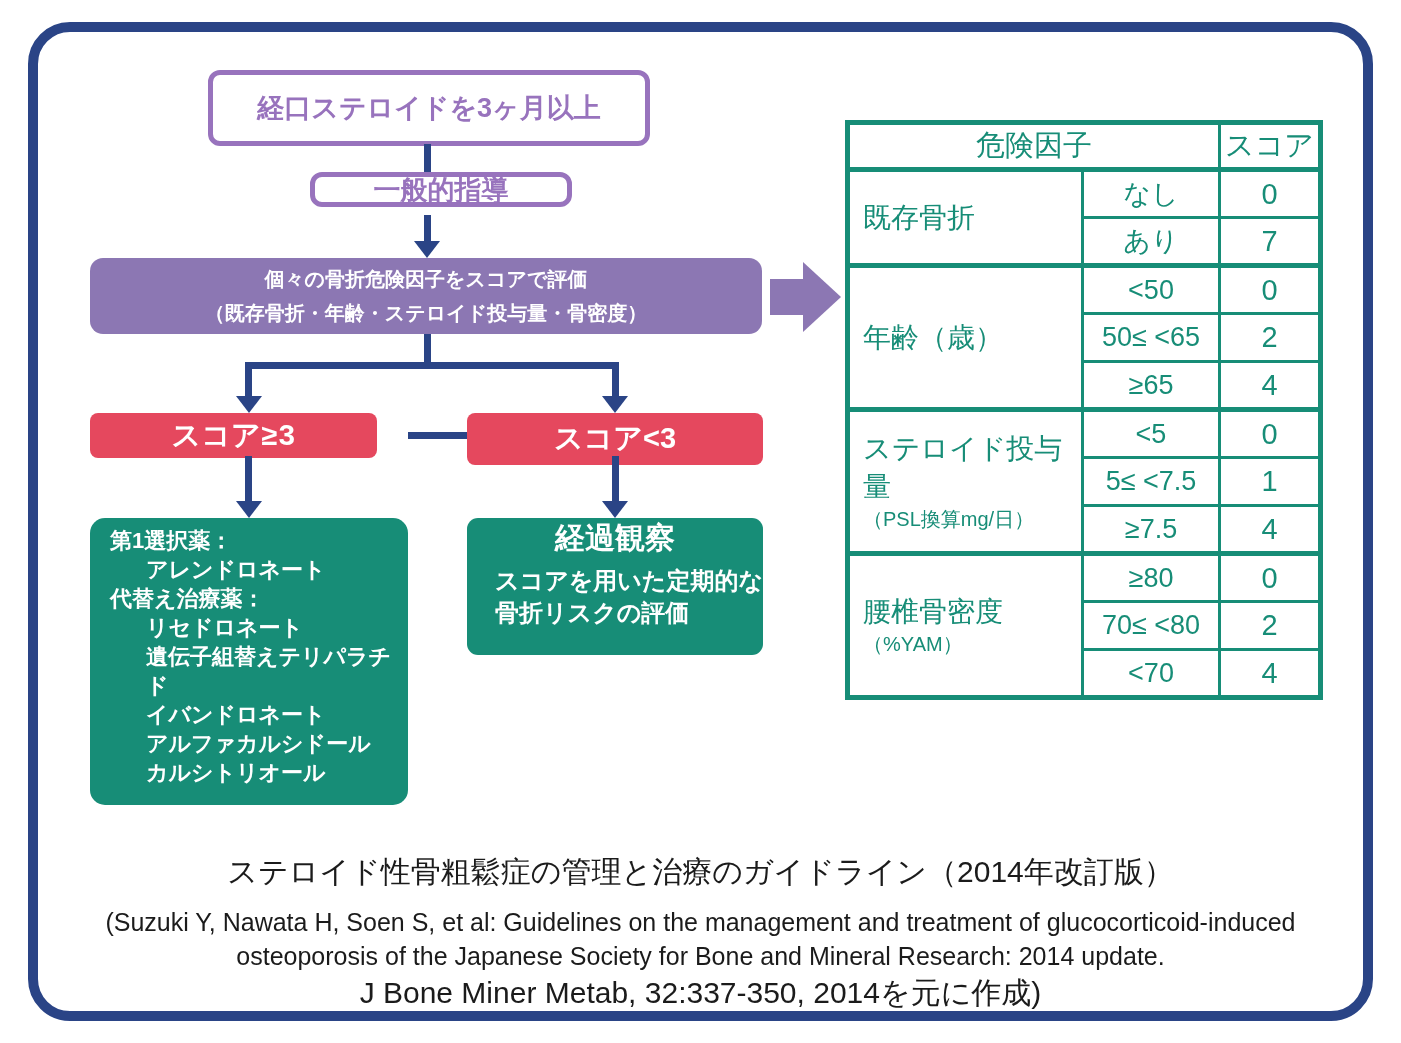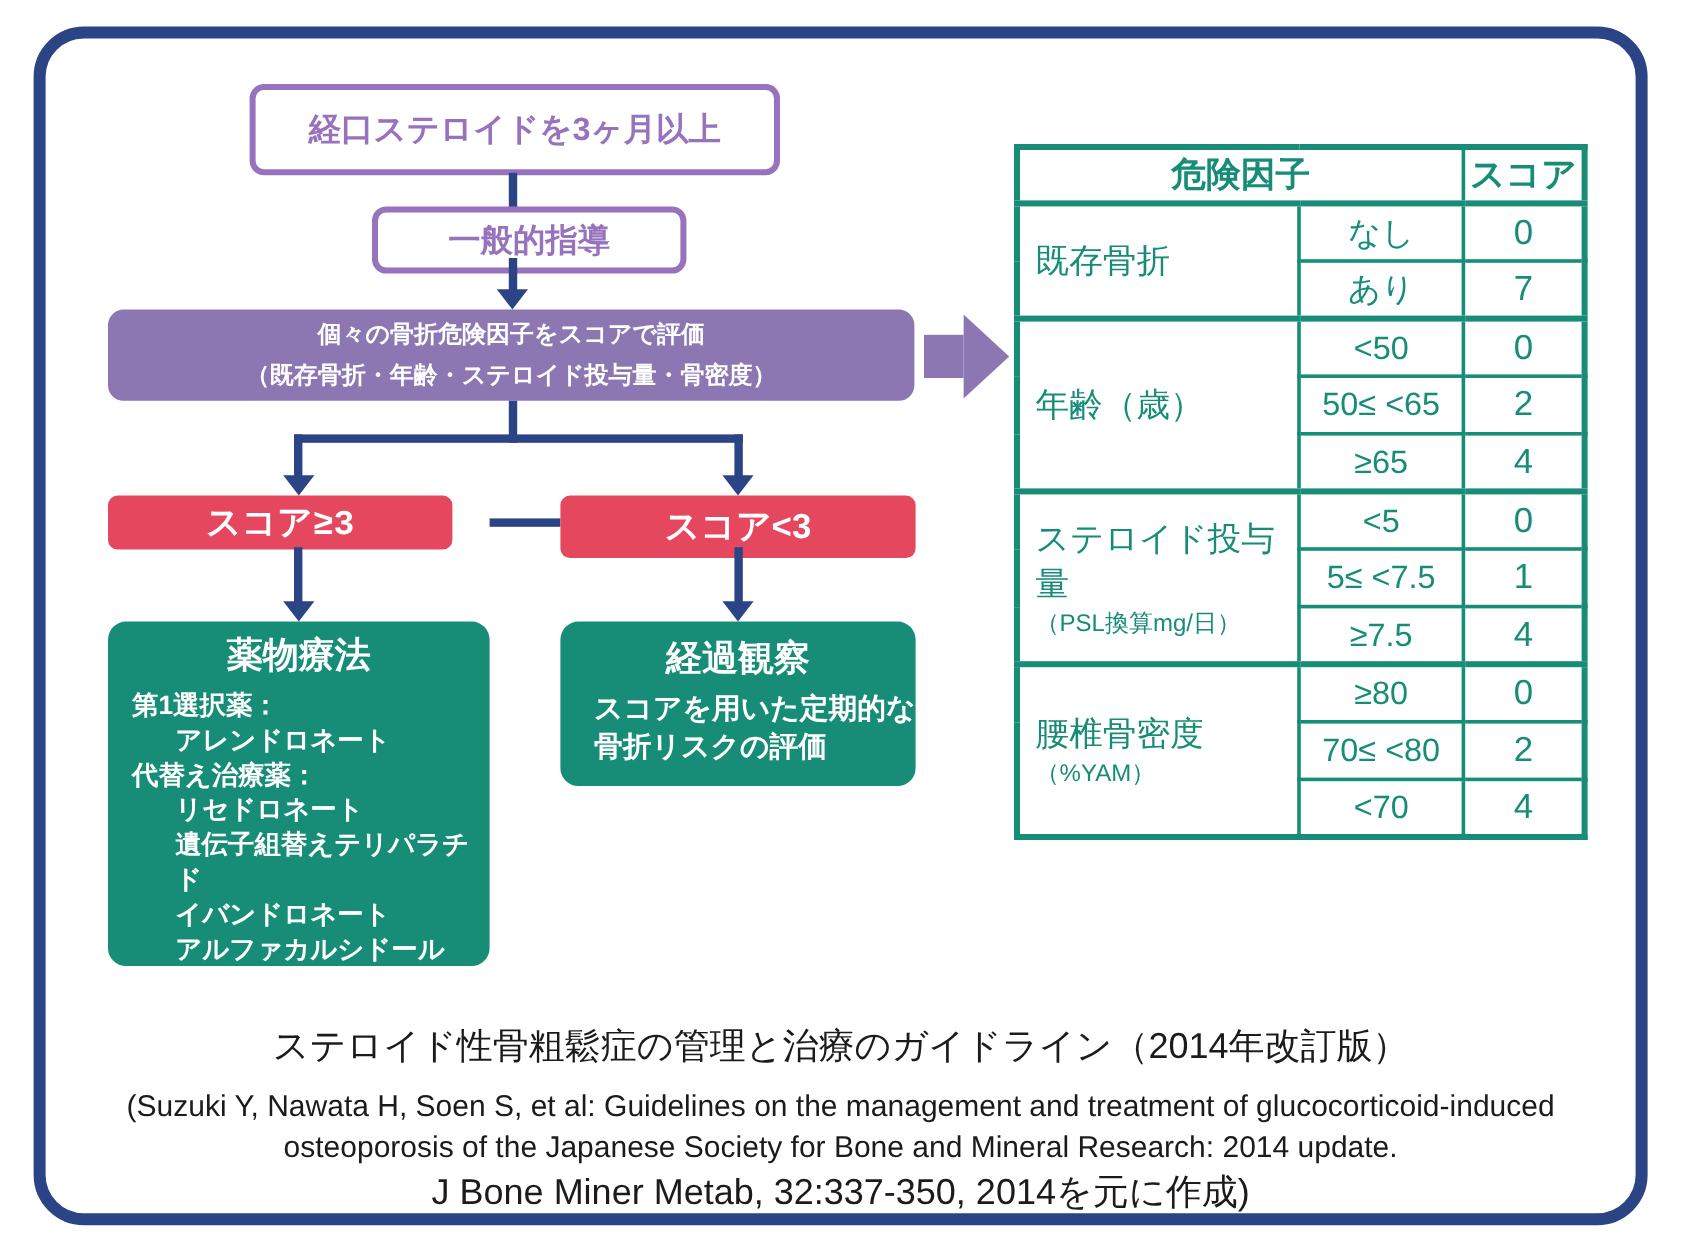--- a/index.html
+++ b/index.html
@@ -14,37 +14,37 @@
   body{background:#fff;font-family:"Liberation Sans","DejaVu Sans",sans-serif;}
   .canvas{position:relative;width:1401px;height:1043px;background:#fff;overflow:hidden;}
   .frame{position:absolute;left:28px;top:22px;width:1345px;height:999px;
          border:10px solid var(--navy);border-radius:42px;background:transparent;}
 
   
   .outline-box{position:absolute;border:5px solid var(--purple-line);border-radius:12px;
     background:#fff;color:var(--purple-line);display:flex;flex-direction:column;
     align-items:center;justify-content:center;font-weight:bold;text-align:center;}
   .start-box{left:208px;top:70px;width:442px;height:76px;font-size:27px;line-height:33px;}
-  .guidance-box{left:310px;top:172px;width:262px;height:56px;font-size:27px;}
+  .guidance-box{left:310px;top:172px;width:262px;height:35px;font-size:27px;}
 
   
   .score-box{position:absolute;left:90px;top:258px;width:672px;height:76px;
     background:var(--purple-fill);color:#fff;border-radius:13px;display:flex;flex-direction:column;
     align-items:center;justify-content:center;font-weight:bold;font-size:20px;line-height:34px;text-align:center;}
 
   
   .red-box{position:absolute;background:var(--red);color:#fff;border-radius:8px;
     display:flex;align-items:center;justify-content:center;font-weight:bold;font-size:29px;}
   .red-left{left:90px;top:413px;width:287px;height:45px;font-family:Liberation Mono, monospace;}
   .red-right{left:467px;top:413px;width:296px;height:52px;}
 
   
   .green-box{position:absolute;background:var(--green);color:#fff;border-radius:15px;}
   .green-left{left:90px;top:518px;width:318px;height:287px;padding-top:8px;}
-  .green-right{left:467px;top:518px;width:296px;height:137px;padding-top:10px;}
+  .green-right{left:467px;top:518px;width:296px;height:137px;padding-top:0;border-radius:11px;}
   .green-title{font-size:30px;font-weight:bold;text-align:center;margin-bottom:6px;}
   .drug-section{font-size:22px;font-weight:bold;line-height:29px;padding-left:20px;}
   .drug-item{padding-left:56px;}
   .obs-body{font-size:24px;font-weight:bold;line-height:32px;padding-left:28px;}
 
   
   .stem{position:absolute;width:7px;background:var(--navy);}
   .hline{position:absolute;height:7px;background:var(--navy);}
   .arrow-down{position:absolute;width:0;height:0;
     border-left:13px solid transparent;border-right:13px solid transparent;
@@ -54,21 +54,21 @@
   .block-arrow-tail{position:absolute;left:770px;top:279px;width:33px;height:36px;background:var(--purple-fill);}
   .block-arrow-head{position:absolute;left:803px;top:262px;width:0;height:0;
     border-top:35px solid transparent;border-bottom:35px solid transparent;
     border-left:38px solid var(--purple-fill);}
 
   
   .risk-table{position:absolute;left:845px;top:120px;width:473px;border-collapse:collapse;
     table-layout:fixed;color:var(--green);border:5px solid var(--green);}
   .risk-table th,.risk-table td{border:3px solid var(--green);}
   .risk-table tr.group-start td{border-top:5px solid var(--green);}
-  .risk-table th{height:47px;font-size:29px;font-weight:700;text-align:center;}
+  .risk-table th{height:47px;font-size:29px;font-weight:400;text-align:center;}
   .risk-table td{height:48px;}
   .col-label{width:235px;}
   .col-cond{width:137px;}
   .col-score{width:101px;}
   .cell-label{text-align:left;padding-left:13px;font-size:28px;font-weight:500;vertical-align:middle;}
   .cell-label .sub{font-size:20px;font-weight:500;}
   .cell-cond{text-align:center;font-size:27px;font-weight:500;}
   .cell-score{text-align:center;font-size:29px;font-weight:400;}
 
   
@@ -119,21 +119,20 @@
   <div class="red-box red-right">
     <div>スコア&lt;3</div>
   </div>
 
   <div class="stem" style="left:245px;top:456px;height:47px;"></div>
   <div class="arrow-down" style="left:236px;top:501px;"></div>
   <div class="stem" style="left:612px;top:456px;height:47px;"></div>
   <div class="arrow-down" style="left:602px;top:501px;"></div>
 
   <div class="green-box green-left">
-    <div class="green-title">薬物療法</div>
     <div class="drug-section">第1選択薬：</div>
     <div class="drug-section drug-item">アレンドロネート</div>
     <div class="drug-section">代替え治療薬：</div>
     <div class="drug-section drug-item">リセドロネート</div>
     <div class="drug-section drug-item">遺伝子組替えテリパラチド</div>
     <div class="drug-section drug-item">イバンドロネート</div>
     <div class="drug-section drug-item">アルファカルシドール</div>
     <div class="drug-section drug-item">カルシトリオール</div>
   </div>
 

